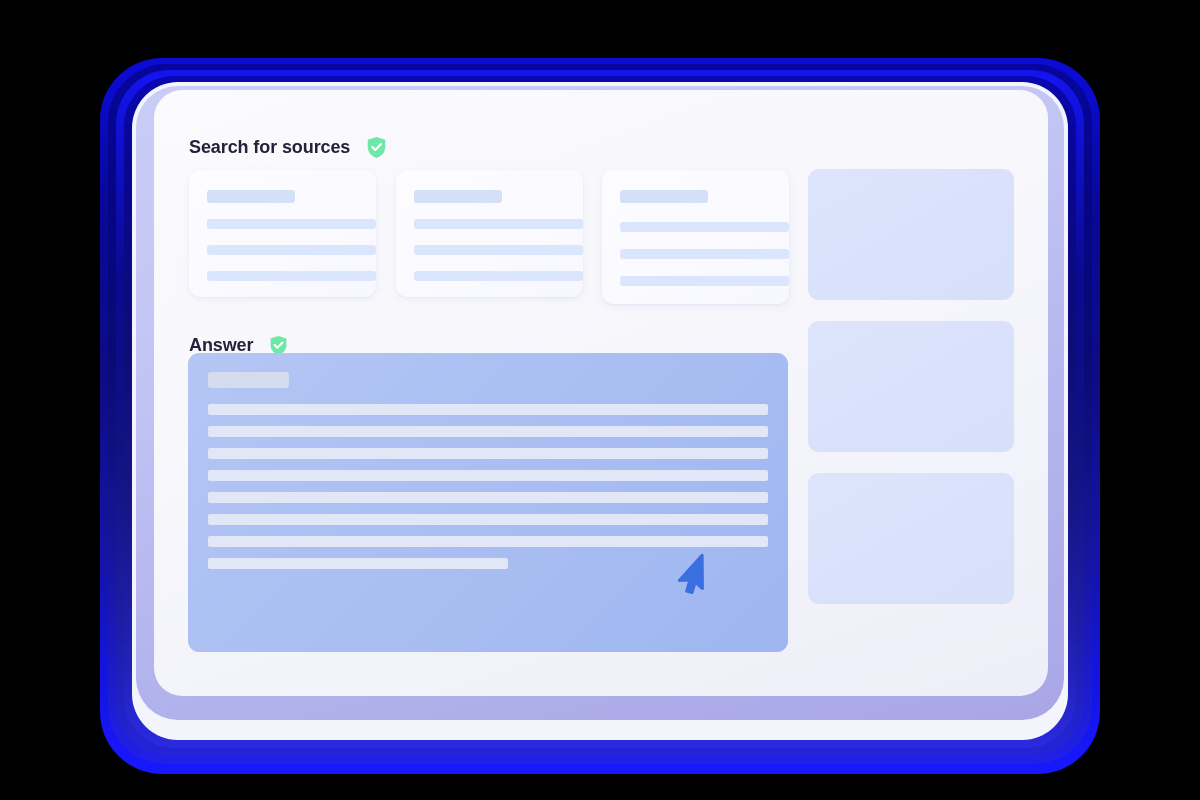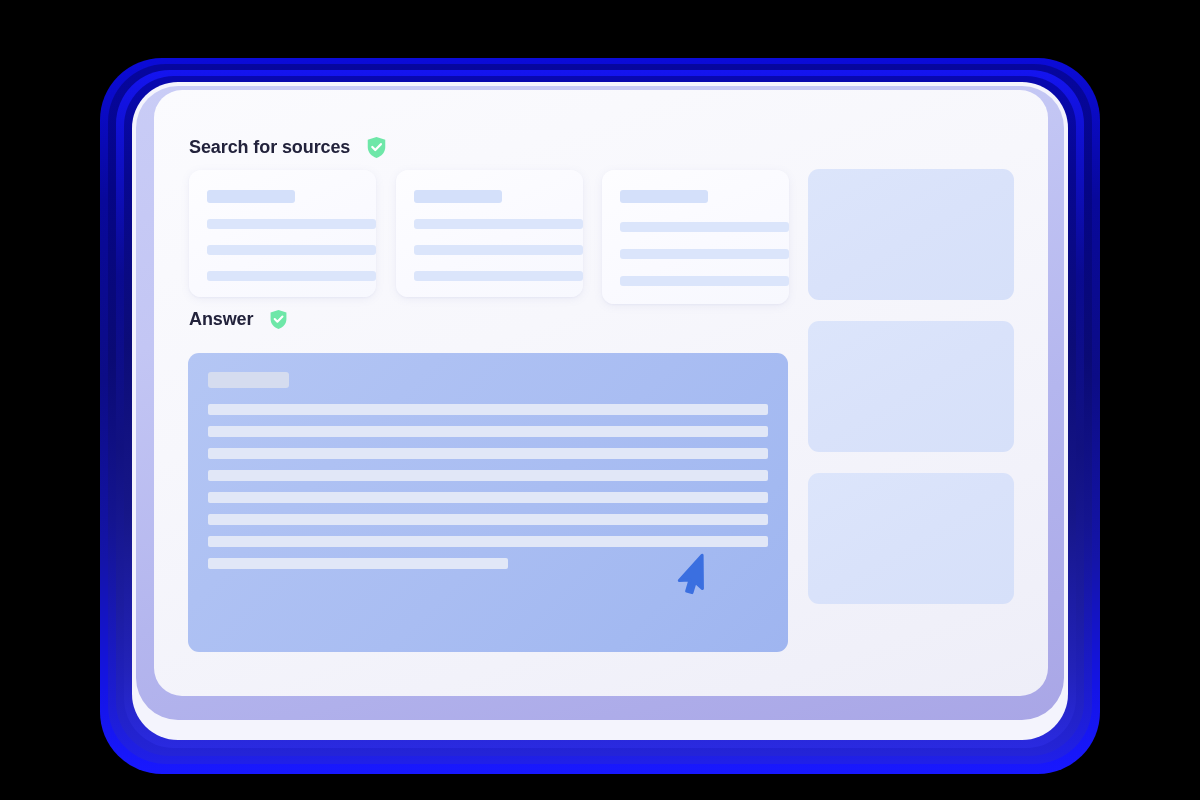--- a/index.html
+++ b/index.html
@@ -121,21 +121,21 @@
     display: flex;
     align-items: center;
     gap: 16px;
     font-size: 18px;
     font-weight: 700;
     color: #22223b;
     letter-spacing: -0.1px;
     white-space: nowrap;
   }
   .label-sources { left: 35px; top: 46px; }
-  .label-answer  { left: 35px; top: 219px; }
+  .label-answer  { left: 35px; top: 245px; }
 
   .shield-badge { display: block; width: 21px; height: 23px; flex: 0 0 auto; }
   .shield-badge.small { width: 19px; height: 21px; }
 
   
   .source-card {
     position: absolute;
     top: 80px;
     width: 187px;
     height: 127px;

